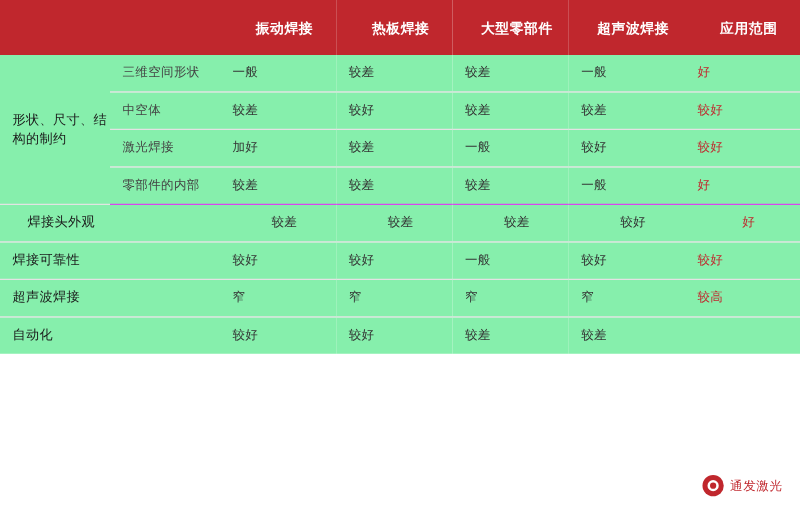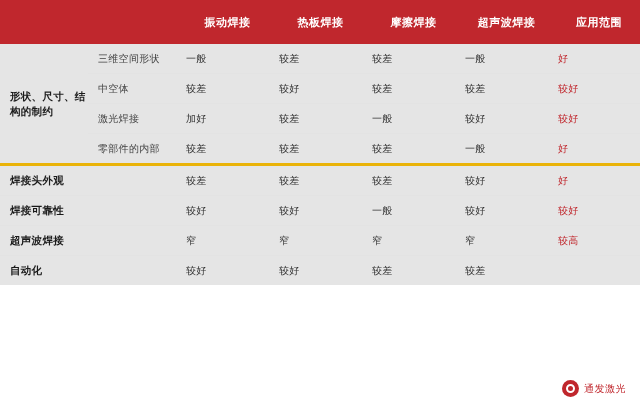--- a/index.html
+++ b/index.html
@@ -42,49 +42,50 @@
     padding: 0 0 0 10px;
     vertical-align: middle;
     border: none;
     letter-spacing: 0.5px;
   }
   thead th.blank { background: #c0272d; }
 
   tbody td {
     font-size: 10px;
     color: #333333;
-    background: #e5e5e5;
+    background: #86efac;
     padding: 0 0 0 10px;
     vertical-align: middle;
     border-bottom: 1px solid #e3e3e3;
     height: 29px;
     line-height: 1.35;
     letter-spacing: 0.3px;
   }
   tbody td.group {
-    font-weight: bold;
+    font-weight: normal;
     color: #1a1a1a;
     font-size: 10.5px;
     border-bottom: 1px solid #e3e3e3;
     vertical-align: middle;
   }
   tbody td.group-span {
     border-bottom: 1px solid #e3e3e3;
   }
   tbody td.sub {
     color: #444444;
   }
   tbody td.laser {
     color: #c0272d;
   }
   tbody tr.thickline > td {
     border-bottom: 1px solid #d946ef;
   }
   tbody tr.sectiontop > td {
-    border-top: 3px solid #eab308;
+    border-top: 1px solid #eab308;
+    text-align: center;
   }
   tbody tr:last-child > td {
     border-bottom: none;
   }
 
   
   .wm {
     position: absolute;
     right: 8px;
     bottom: 8px;
@@ -135,21 +136,21 @@
         <col class="c4">
         <col class="c5">
         <col class="c6">
     </colgroup>
     <thead>
       <tr>
         <th class="blank"></th>
         <th class="blank"></th>
         <th>振动焊接</th>
         <th>热板焊接</th>
-        <th>摩擦焊接</th>
+        <th>大型零部件</th>
         <th>超声波焊接</th>
         <th>应用范围</th>
       </tr>
     </thead>
     <tbody>
 
       <tr>
         <td class="group group-span" rowspan="4">形状、尺寸、结构的制约</td>
         <td class="sub">三维空间形状</td>
         <td>一般</td>

